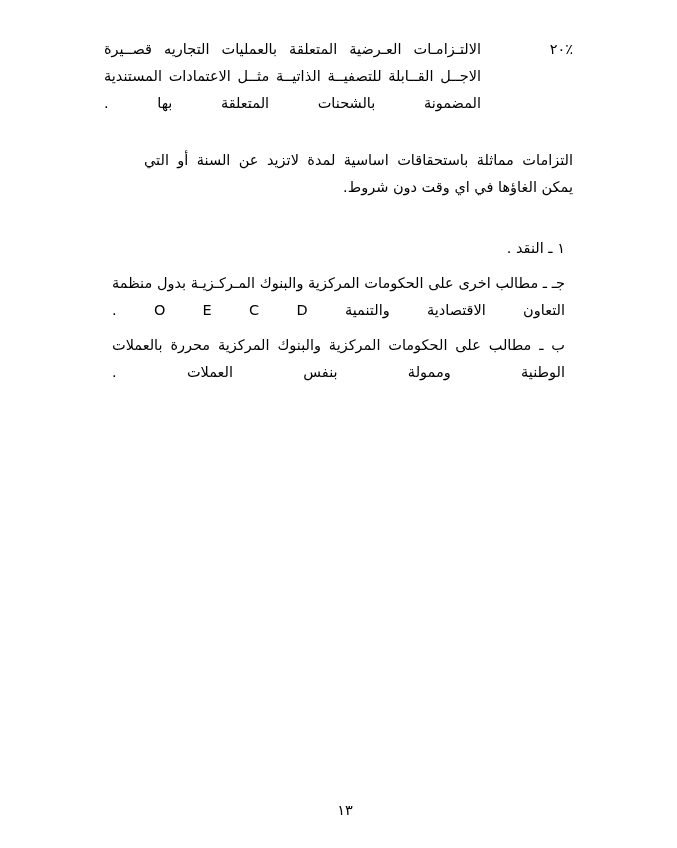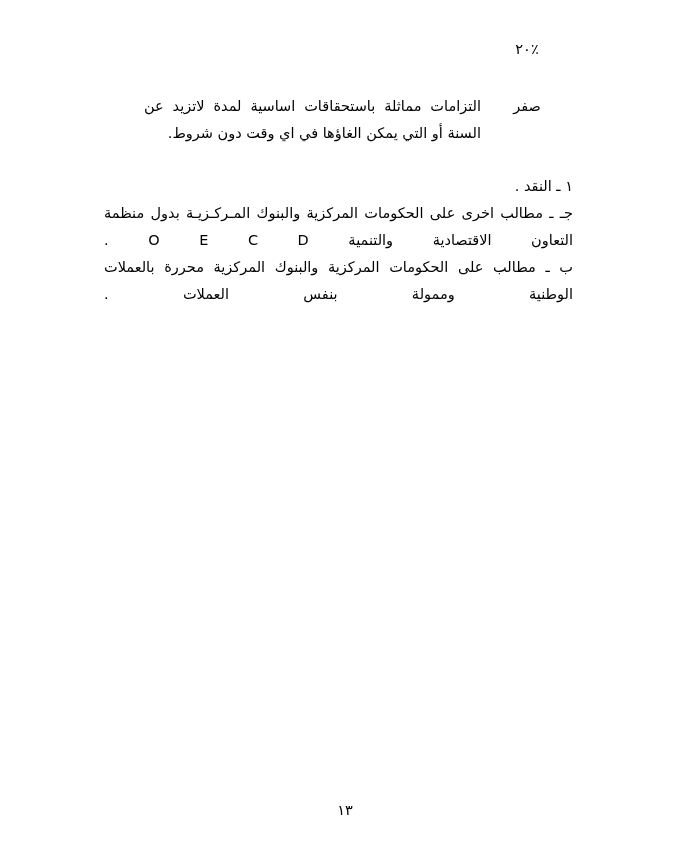--- a/index.html
+++ b/index.html
@@ -24,21 +24,20 @@
   }
   .row {
     display: flex;
     flex-direction: row;
     align-items: flex-start;
     margin-bottom: 18px;
   }
   .label {
     width: 92px;
     flex: 0 0 92px;
-    text-align: center;
     font-size: 14.5px;
     line-height: 27px;
     letter-spacing: 0.5px;
     white-space: nowrap;
   }
   .label-top {
     padding-top: 0px;
   }
   .body {
     flex: 1 1 auto;
@@ -53,21 +52,21 @@
   .para-indent {
     text-align: justify;
     text-align-last: right;
     margin-left: 40px;
   }
   .justify-all {
     text-align: justify;
     text-align-last: justify;
   }
   .sub-list p {
-    margin: 0;
+    margin: 8px;
   }
   .firstline-right {
     text-align: right;
   }
   .page-number {
     position: absolute;
     bottom: 30px;
     left: 13px;
     right: 0;
     text-align: center;
@@ -75,26 +74,28 @@
     letter-spacing: 1px;
   }
 </style>
 </head>
 <body>
 
 <div class="page">
 
   <div class="row">
     <div class="label label-top">٪٢٠</div>
+    <div class="body justify-all">
+      <p>الالتـزامـات العـرضية المتعلقة بالعمليات التجاريه قصــيرة الاجــل القــابلة للتصفيــة الذاتيــة مثــل الاعتمادات المستندية المضمونة بالشحنات المتعلقة بها .</p>
+    </div>
   </div>
 
   <div style="height:12px"></div>
 
   <div class="row">
-    <div class="label label-top">صفر</div>
     <div class="body para-indent">
       <p>التزامات مماثلة باستحقاقات اساسية لمدة لاتزيد عن السنة أو التي يمكن الغاؤها في اي وقت دون شروط.</p>
     </div>
   </div>
 
   <div style="height:8px"></div>
 
   <div class="row">
     <div class="body sub-list">
       <p class="firstline-right">١ ـ النقد .</p>

